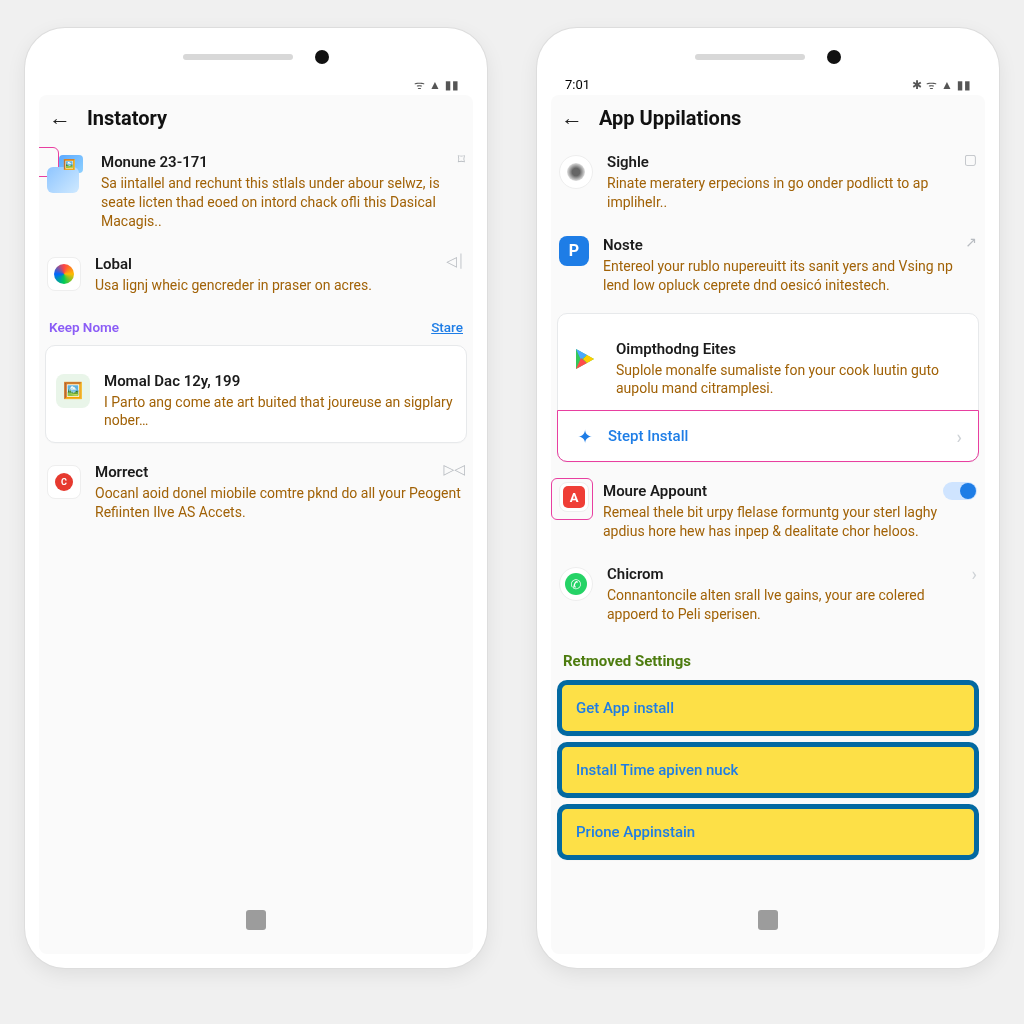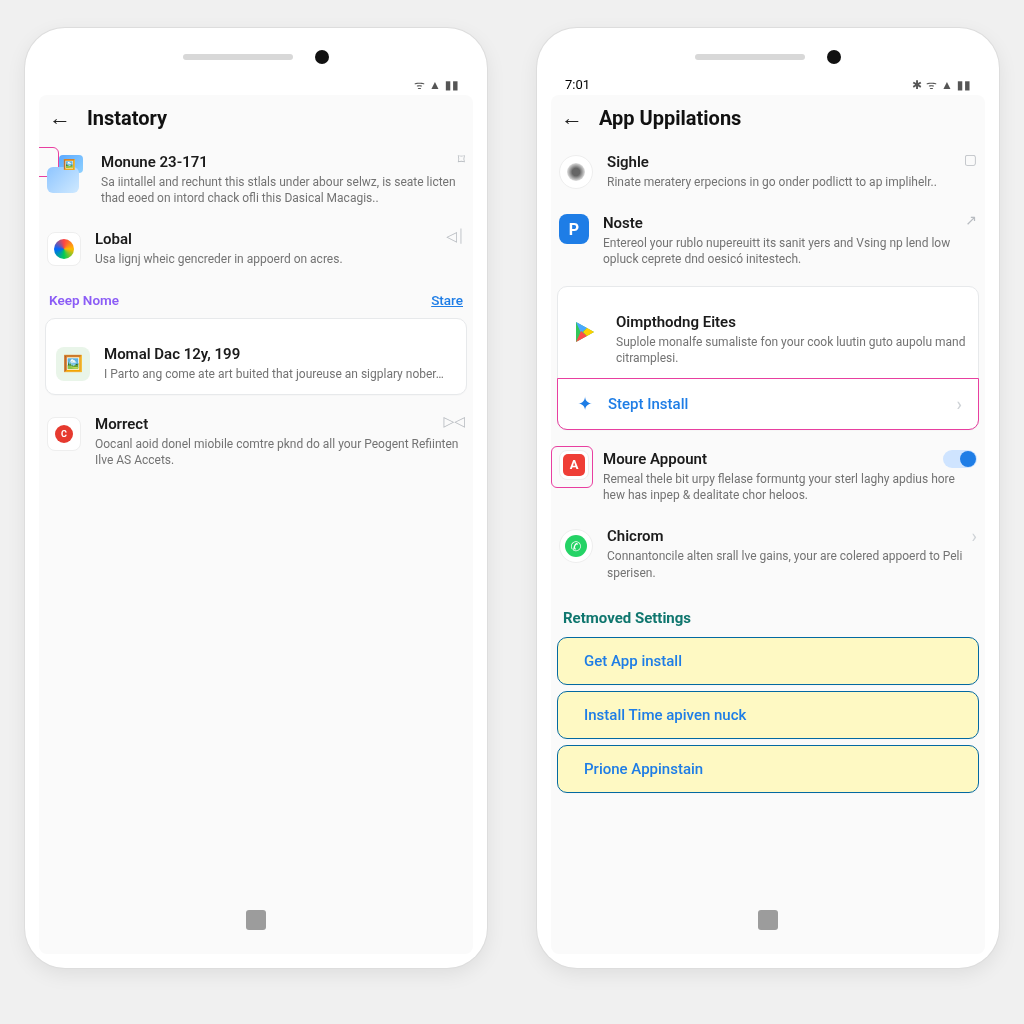--- a/index.html
+++ b/index.html
@@ -32,35 +32,35 @@
   .status-left { font-size:13px; color:#000000; }
   .status-icons { display:flex; gap:4px; align-items:center; color:#555; font-size:12px; letter-spacing:.5px; }
   .screen { flex:1; background:#fafafa; border-radius:8px; padding:0; overflow:hidden; position:relative; }
   .app-header { display:flex; align-items:center; gap:16px; padding:10px 6px 12px 10px; }
   .back-arrow { font-size:22px; color:#222; cursor:pointer; }
   .app-title { font-size:20px; font-weight:700; color:#111; }
   .list-item { display:flex; gap:14px; padding:10px 8px 14px 8px; align-items:flex-start; position:relative; }
   .list-item .icon-wrap { width:34px; height:34px; border-radius:8px; display:flex; align-items:center; justify-content:center; flex-shrink:0; margin-top:2px; }
   .list-item .texts { flex:1; min-width:0; }
   .item-title { font-size:15px; color:#1b1b1b; font-weight:600; margin-bottom:3px; }
-  .item-sub { font-size:12px; color:#737373; line-height:1.35; }
+  .item-sub { font-size:14px; color:#a16207; line-height:1.35; }
   .right-glyph { color:#b8bcc1; font-size:14px; position:absolute; right:8px; top:8px; }
   .section-row { display:flex; justify-content:space-between; align-items:center; padding:10px 10px 6px 10px; font-size:13.5px; }
   .section-label { color:#8b5cf6; font-weight:600; }
   .section-action { color:#1e7de6; font-weight:500;text-decoration:underline; }
   .card { background:#fff; border:1px solid #e7e9eb; border-radius:10px; margin:4px 6px 10px 6px; padding:16px 0 0 0; box-shadow:0 1px 1px rgba(0,0,0,0.02); }
   .card .list-item { padding:10px 10px 12px 10px; }
   .hl-pink { border:1.5px solid #e83fa0; border-radius:6px; }
   .hl-box { position:absolute; }
   .nav-square { width:20px; height:20px; background:#9c9c9c; border-radius:3px; position:absolute; bottom:24px; left:50%; transform:translateX(-50%); }
   .toggle { width:34px; height:18px; border-radius:10px; background:#cfe4ff; position:relative; }
   .toggle::after { content:''; position:absolute; right:1px; top:1px; width:16px; height:16px; background:#1e7de6; border-radius:50%; }
   .action-button { display:flex; align-items:center; justify-content:space-between; padding:14px 16px; font-size:15px; color:#1e7de6; font-weight:500; }
-  .section-heading { font-size:15px; font-weight:700; color:#0f766e; padding:14px 12px 4px 12px; }
-  .btn-card { background:#fef9c3; border:1px solid #0369a1; border-radius:10px; margin:6px 6px; padding:14px 26px; color:#1e7de6; font-size:15px; font-weight:500; box-shadow:0 1px 1px rgba(0,0,0,.02); }
+  .section-heading { font-size:15px; font-weight:700; color:#4d7c0f; padding:14px 12px 4px 12px; }
+  .btn-card { background:#fde047; border:5px solid #0369a1; border-radius:10px; margin:6px 6px; padding:14px 14px; color:#1e7de6; font-size:15px; font-weight:500; box-shadow:0 1px 1px rgba(0,0,0,.02); }
   .chev { color:#cfd3d7; font-size:18px; }
   .glyph-stack { position:relative; width:40px; height:40px; }
   .glyph-a { position:absolute; top:2px; left:12px; width:24px; height:18px; border-radius:4px; }
   .glyph-b { position:absolute; bottom:0; left:0; width:32px; height:26px; border-radius:6px; }
   .pl { background:linear-gradient(135deg,#5aa8ff,#8fd1ff); }
   .badge { width:30px; height:30px; border-radius:8px; display:flex; align-items:center; justify-content:center; }
 </style>
 </head>
 <body>
 
@@ -96,21 +96,21 @@
       </div>
       <span class="right-glyph">⌑</span>
     </div>
 
     <div class="list-item">
       <div class="icon-wrap" style="background:#fff;border:1px solid #eee;">
         <span style="background:conic-gradient(#f44,#fb0,#0c5,#06f,#f44);width:20px;height:20px;border-radius:50%;display:block;"></span>
       </div>
       <div class="texts">
         <div class="item-title">Lobal</div>
-        <div class="item-sub">Usa lignj wheic gencreder in appoerd on acres.</div>
+        <div class="item-sub">Usa lignj wheic gencreder in praser on acres.</div>
       </div>
       <span class="right-glyph">◁⏐</span>
     </div>
 
     <div class="section-row">
       <span class="section-label">Keep Nome</span>
       <span class="section-action">Stare</span>
     </div>
 
     <div class="card">

